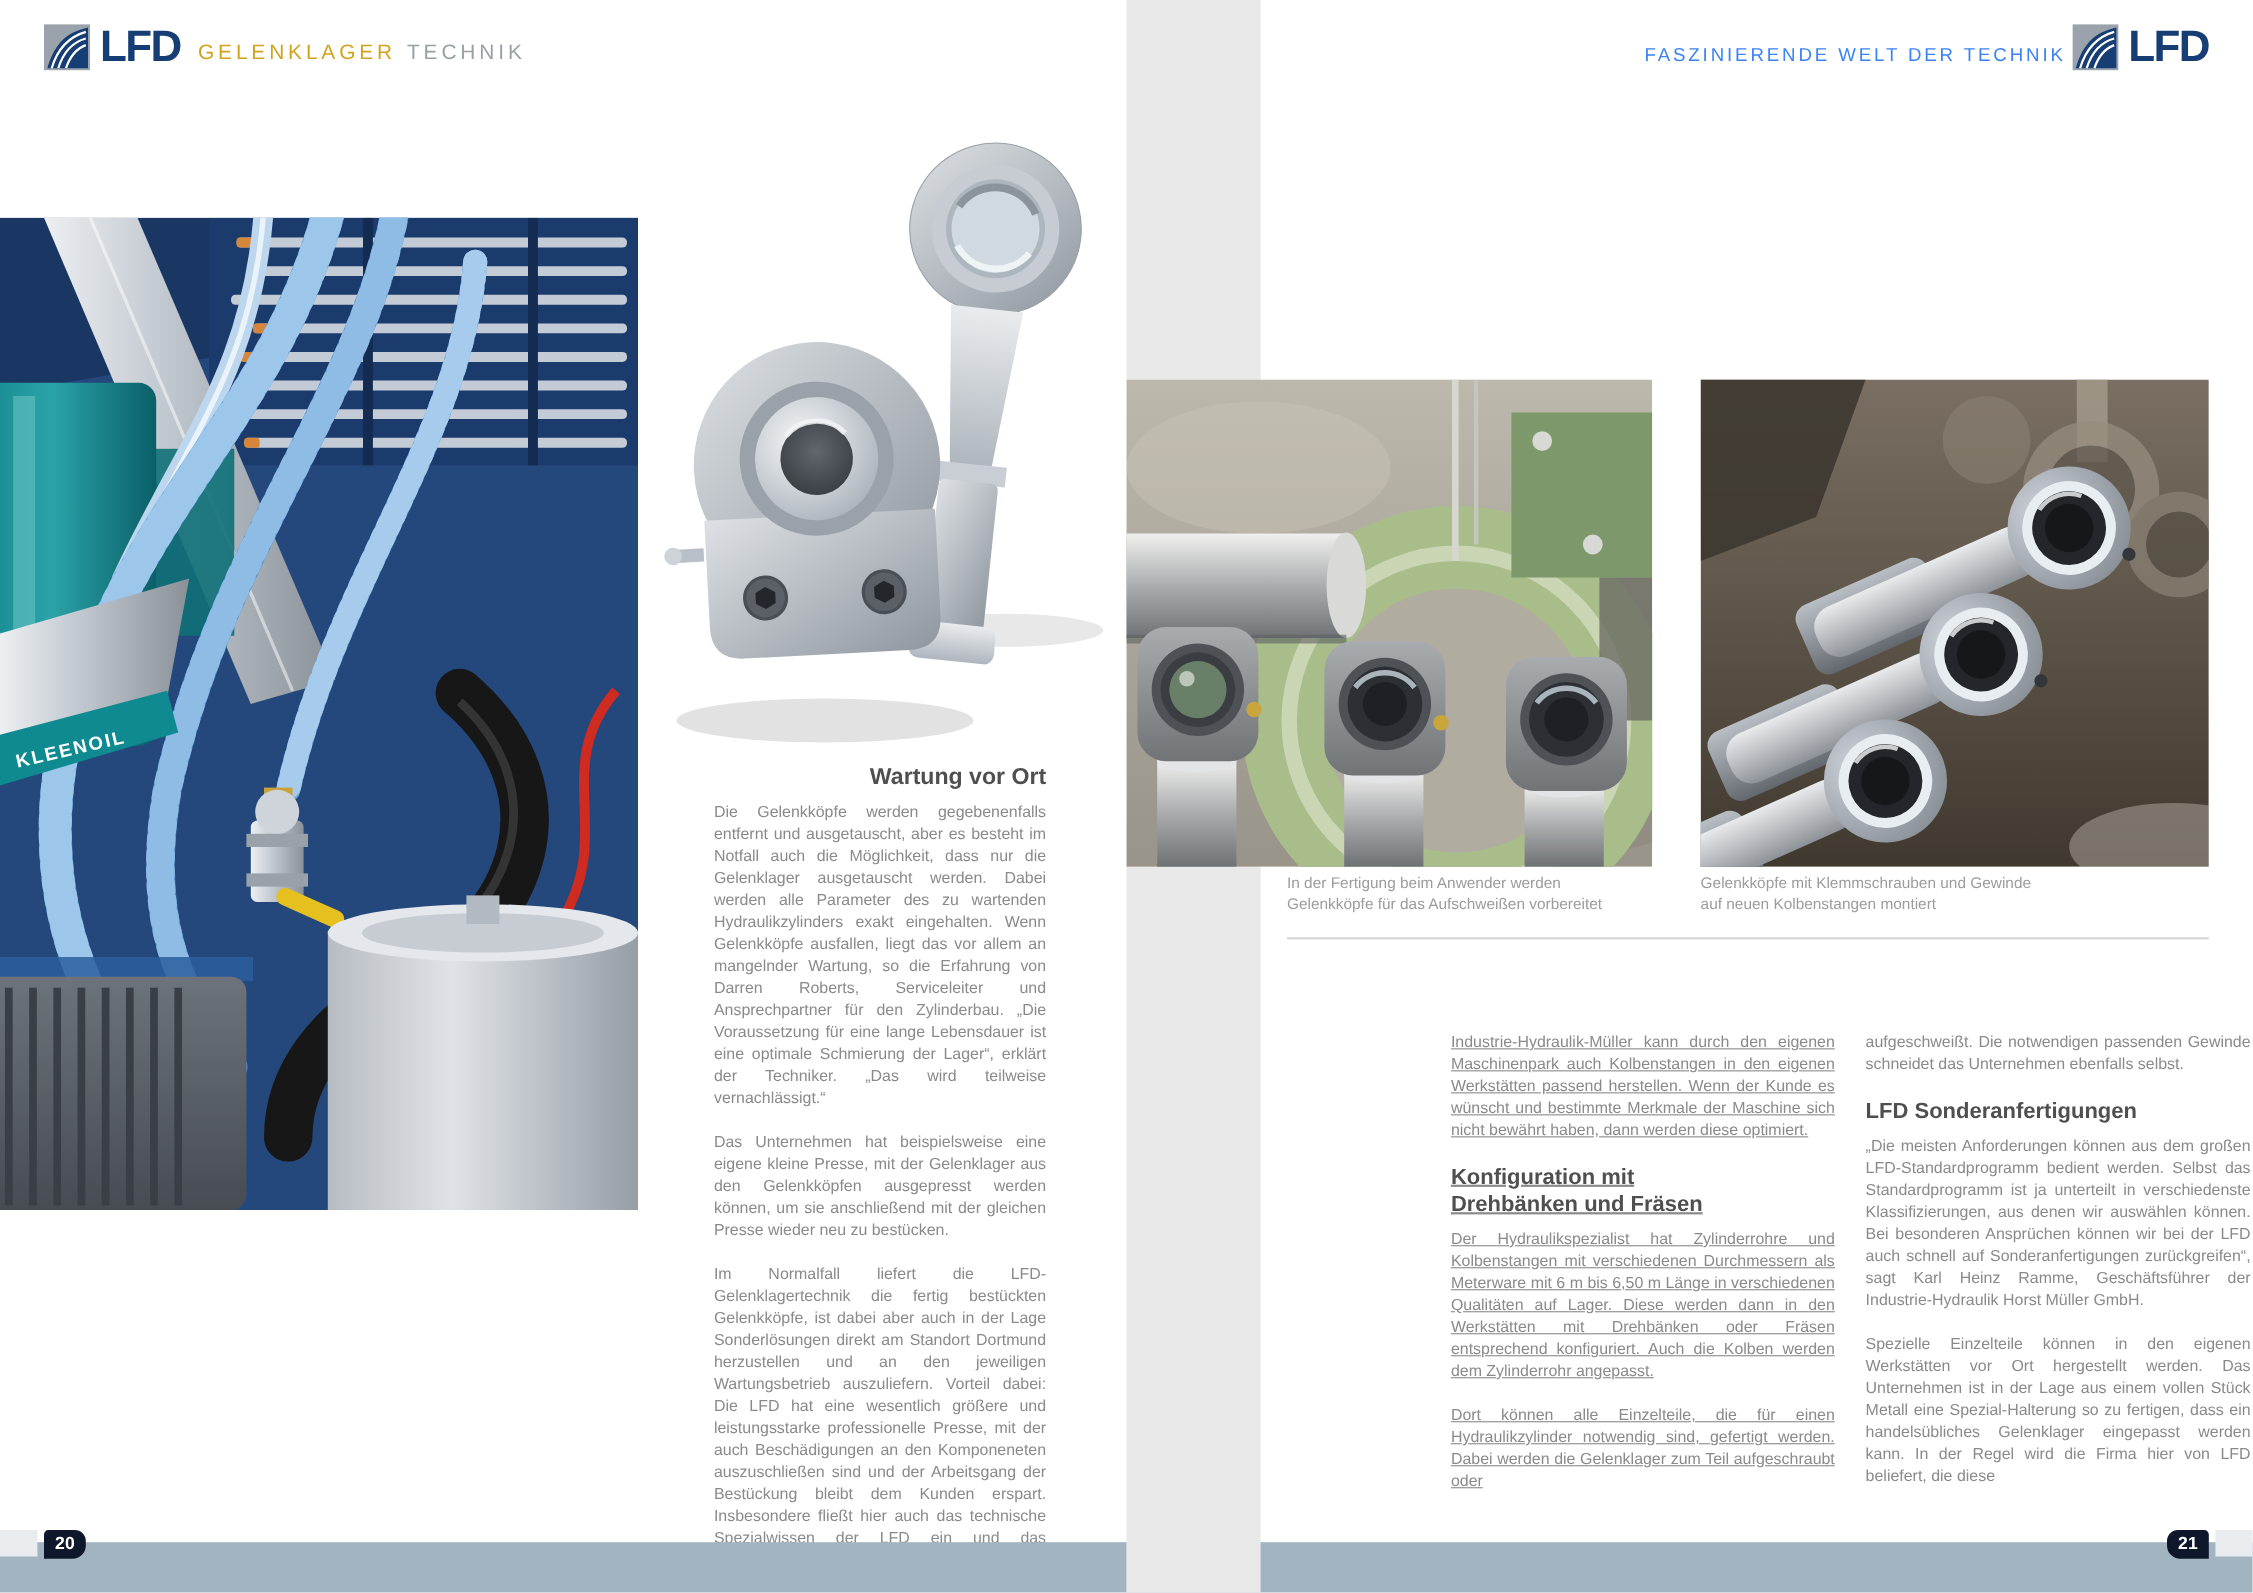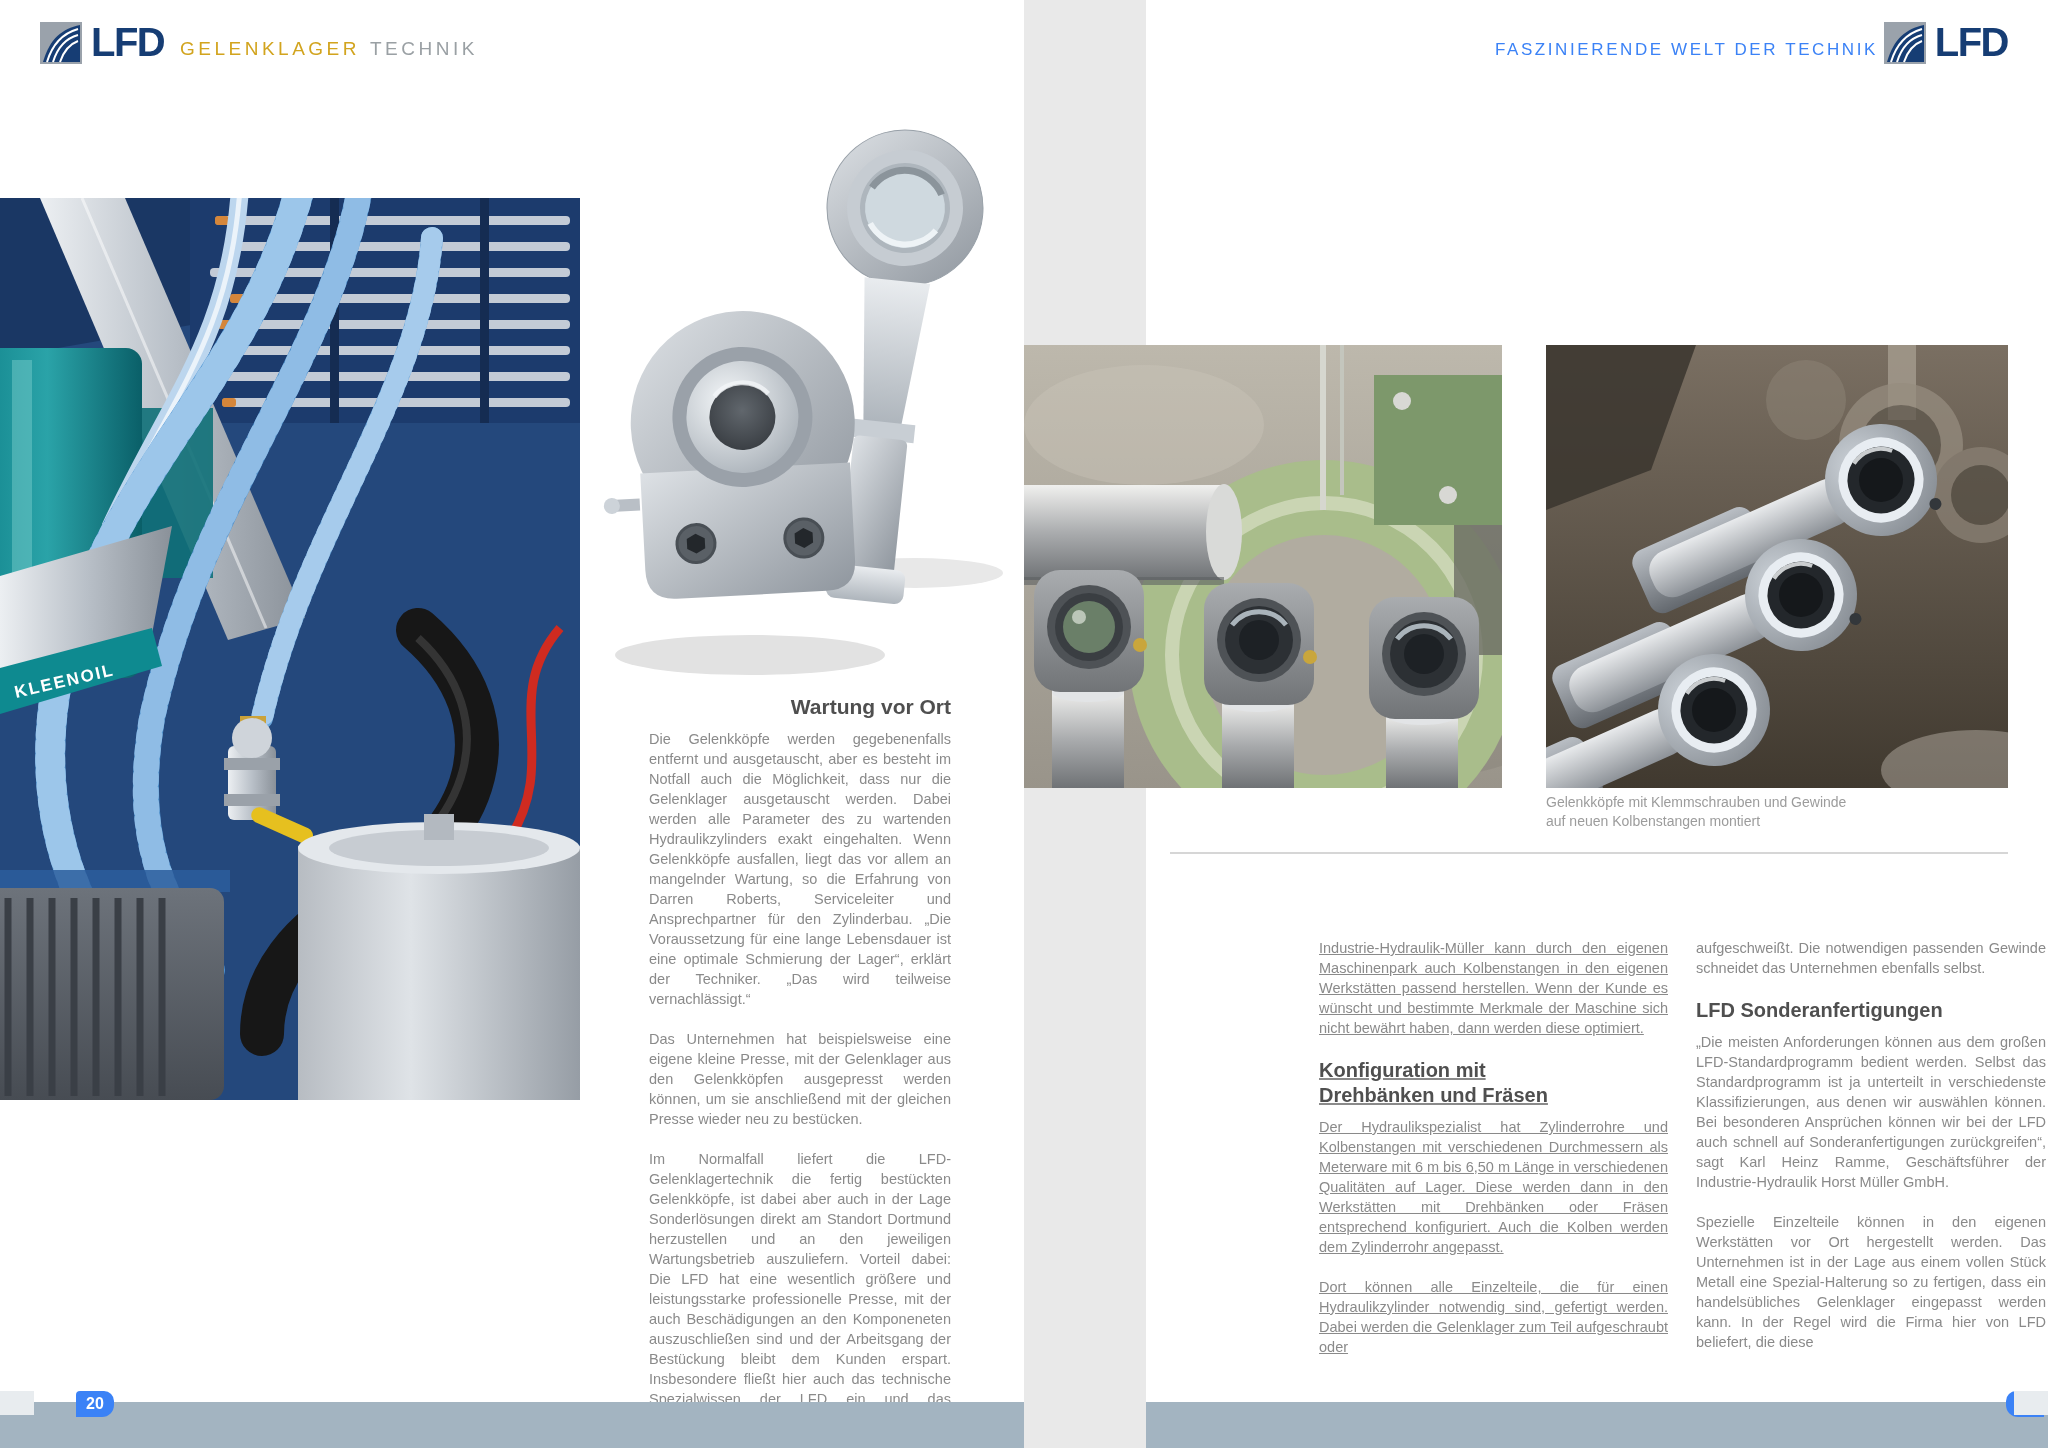--- a/index.html
+++ b/index.html
@@ -18,22 +18,22 @@
   .article p{margin:0 0 20px 0;}
   .h-main{color:#4f4f4f;font-size:21px;font-weight:700;margin:0 0 9px 0;line-height:26px;text-align:right;}
   .h-sub{color:#4f4f4f;font-size:20px;font-weight:700;margin:4px 0 9px 0;line-height:25px;}
   .caption{color:#9c9c9c;font-size:14px;line-height:19px;}
   .caption span{display:block;}
   .gray-band{background:#e9e9e9;z-index:2;}
   .photo{z-index:3;}
   .divider{height:2px;background:#d6d6d6;z-index:3;}
   
   .footerbar{background:#a3b4c1;z-index:1;}
-  .page-badge{z-index:4;background:#3b82f6;color:#fff;font-size:16px;font-weight:700;
-              display:flex;align-items:center;justify-content:center;margin-left:36px;}
+  .page-badge{z-index:4;background:#0f172a;color:#fff;font-size:16px;font-weight:700;
+              display:flex;align-items:center;justify-content:center;}
   .badge-left{border-radius:4px 10px 12px 0;}
   .badge-right{border-radius:10px 4px 0 12px;}
   .edge-strip{z-index:4;background:#e8ecef;}
   svg{display:block;}
 </style>
 </head>
 <body>
 
 <div id="page">
 
@@ -357,20 +357,24 @@
         <circle r="56" fill="url(#g-head4)"></circle>
         <circle r="38" fill="#23272b"></circle>
         <circle r="38" fill="none" stroke="#e8edf2" stroke-width="9"></circle>
         <circle r="22" fill="#15181b"></circle>
         <path d="M-18,-26 A32,32 0 0 1 22,-22" stroke="#f4f7f9" stroke-width="4" fill="none" opacity="0.8"></path>
       </g>
       <ellipse cx="430" cy="425" rx="95" ry="40" fill="#cfc9bd" opacity="0.4"></ellipse>
     </svg>
   </div>
 
+  <div class="abs caption" style="left:1170px;top:793px;width:370px;">
+    <span>In der Fertigung beim Anwender werden</span>
+    <span>Gelenkköpfe für das Aufschweißen vorbereitet</span>
+  </div>
   <div class="abs caption" style="left:1546px;top:793px;width:390px;">
     <span>Gelenkköpfe mit Klemmschrauben und Gewinde</span>
     <span>auf neuen Kolbenstangen montiert</span>
   </div>
   <div class="abs divider" style="left:1170px;top:852px;width:838px;"></div>
 
   <div class="abs article" style="left:1281px;top:938px;width:349px;text-decoration:underline;">
     <p>Industrie-Hydraulik-Müller kann durch den eigenen Maschinenpark auch Kolbenstangen in den eigenen Werkstätten passend herstellen. Wenn der Kunde es wünscht und bestimmte Merkmale der Maschine sich nicht bewährt haben, dann werden diese optimiert.</p>
     <div class="h-sub">
       <span style="display:block;">Konfiguration mit</span>

